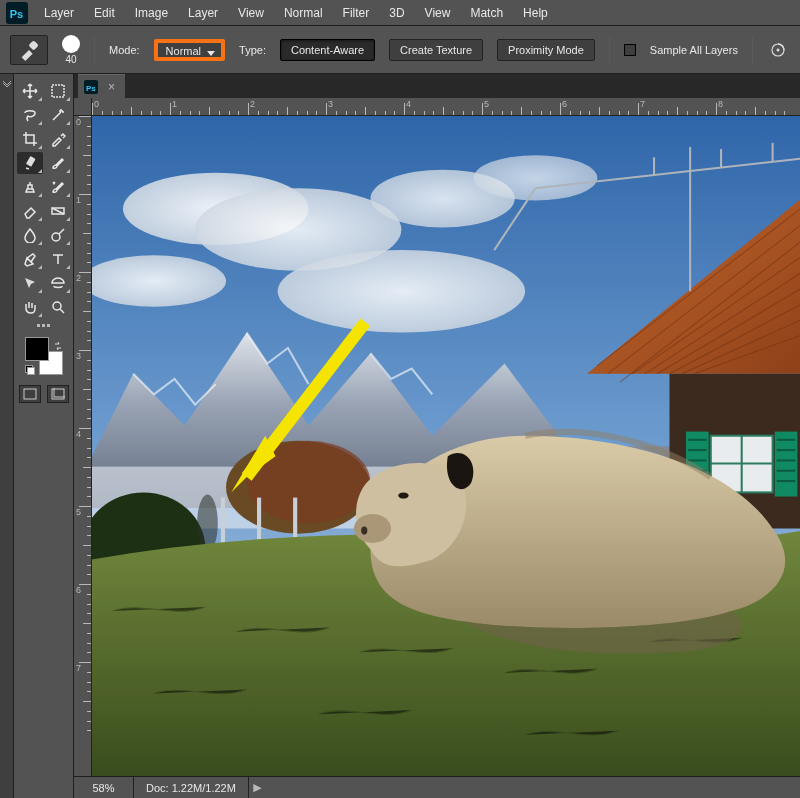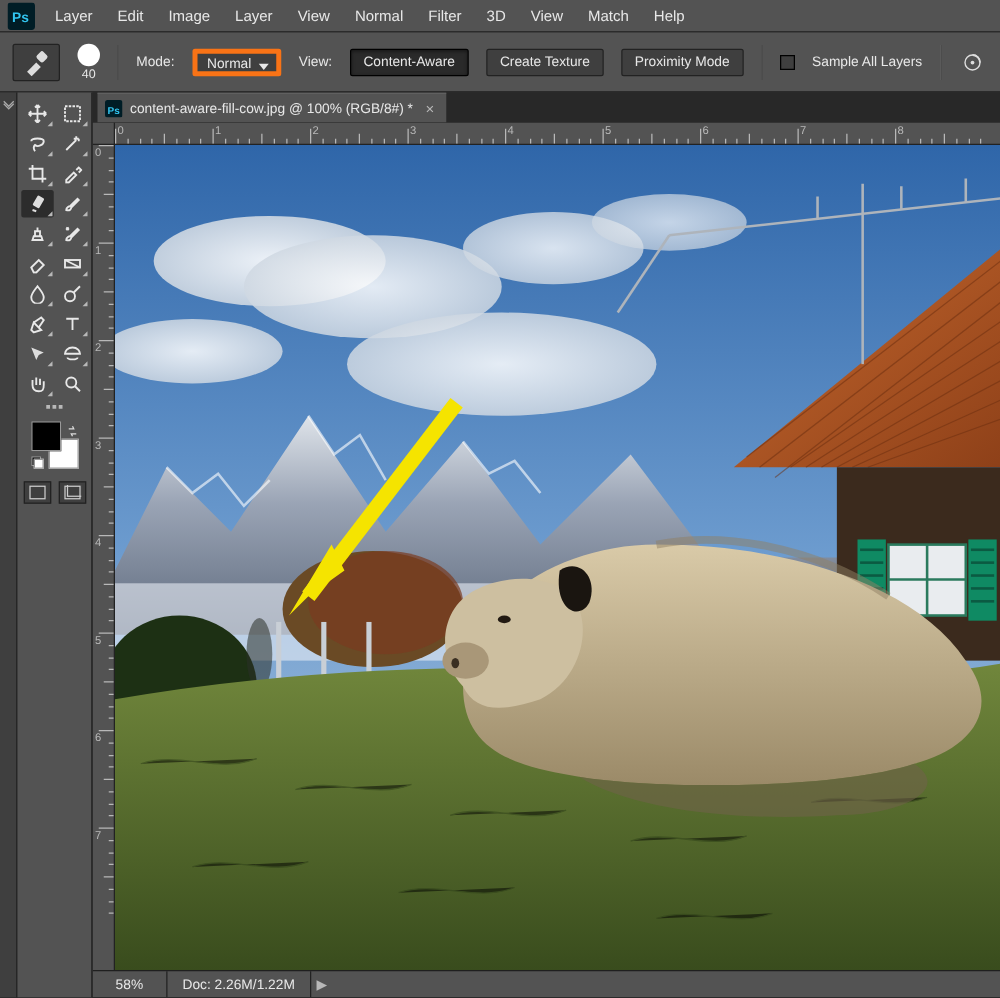--- a/index.html
+++ b/index.html
@@ -121,21 +121,21 @@
   </div>
   <div class="opt-brush">
     <div class="circ"></div>
     <span>40</span>
   </div>
   <div class="opt-sep"></div>
   <span class="opt-label">Mode:</span>
   <div class="opt-select">
       <span>Normal</span>
     </div>
-  <span class="opt-label">View:</span>
+  <span class="opt-label">Type:</span>
   <div class="opt-btn active">Content-Aware</div>
   <div class="opt-btn">Create Texture</div>
   <div class="opt-btn">Proximity Mode</div>
   <div class="opt-sep"></div>
   <div class="opt-check"></div>
   <span class="opt-label">Sample All Layers</span>
   <div class="opt-sep"></div>
   <div class="opt-gear">
     <svg viewBox="0 0 24 24">
         <circle cx="12" cy="12" r="8" fill="none" stroke="#ddd" stroke-width="1.5"></circle>
@@ -320,21 +320,20 @@
     </div>
   </div>
 
   <div class="docarea">
     <div class="tabrow">
       <div class="tab">
         <span class="ps-ico"><svg viewBox="0 0 14 14">
               <rect width="14" height="14" rx="2" fill="#001d26"></rect>
               <text x="2" y="11" font-size="8" font-weight="700" fill="#31c5f0">Ps</text>
             </svg></span>
-        <span>content-aware-fill-cow.jpg @ 100% (RGB/8#) *</span>
         <span class="close">×</span>
       </div>
     </div>
 
     <div class="canvas-wrap">
       <div class="ruler-corner"></div>
 
       <div class="ruler-h" id="rulerH">
           <div class="tickgroup" style="left: 0px; width: 78px;">
             <div class="lbl">0</div>
@@ -660,18 +659,18 @@
 
           <g>
             <line x1="265" y1="200" x2="150" y2="350" stroke="#f5e400" stroke-width="12"></line>
             <polygon points="150,350 178,330 168,310 135,365" fill="#f5e400"></polygon>
           </g>
         </svg>
       </div>
 
       <div class="statusbar">
         <div class="zoom">58%</div>
-        <div class="docinfo">Doc: 2.26M/1.22M</div>
+        <div class="docinfo">Doc: 1.22M/1.22M</div>
         <div class="more">▶</div>
       </div>
     </div>
   </div>
 </div>
 
 </body></html>

